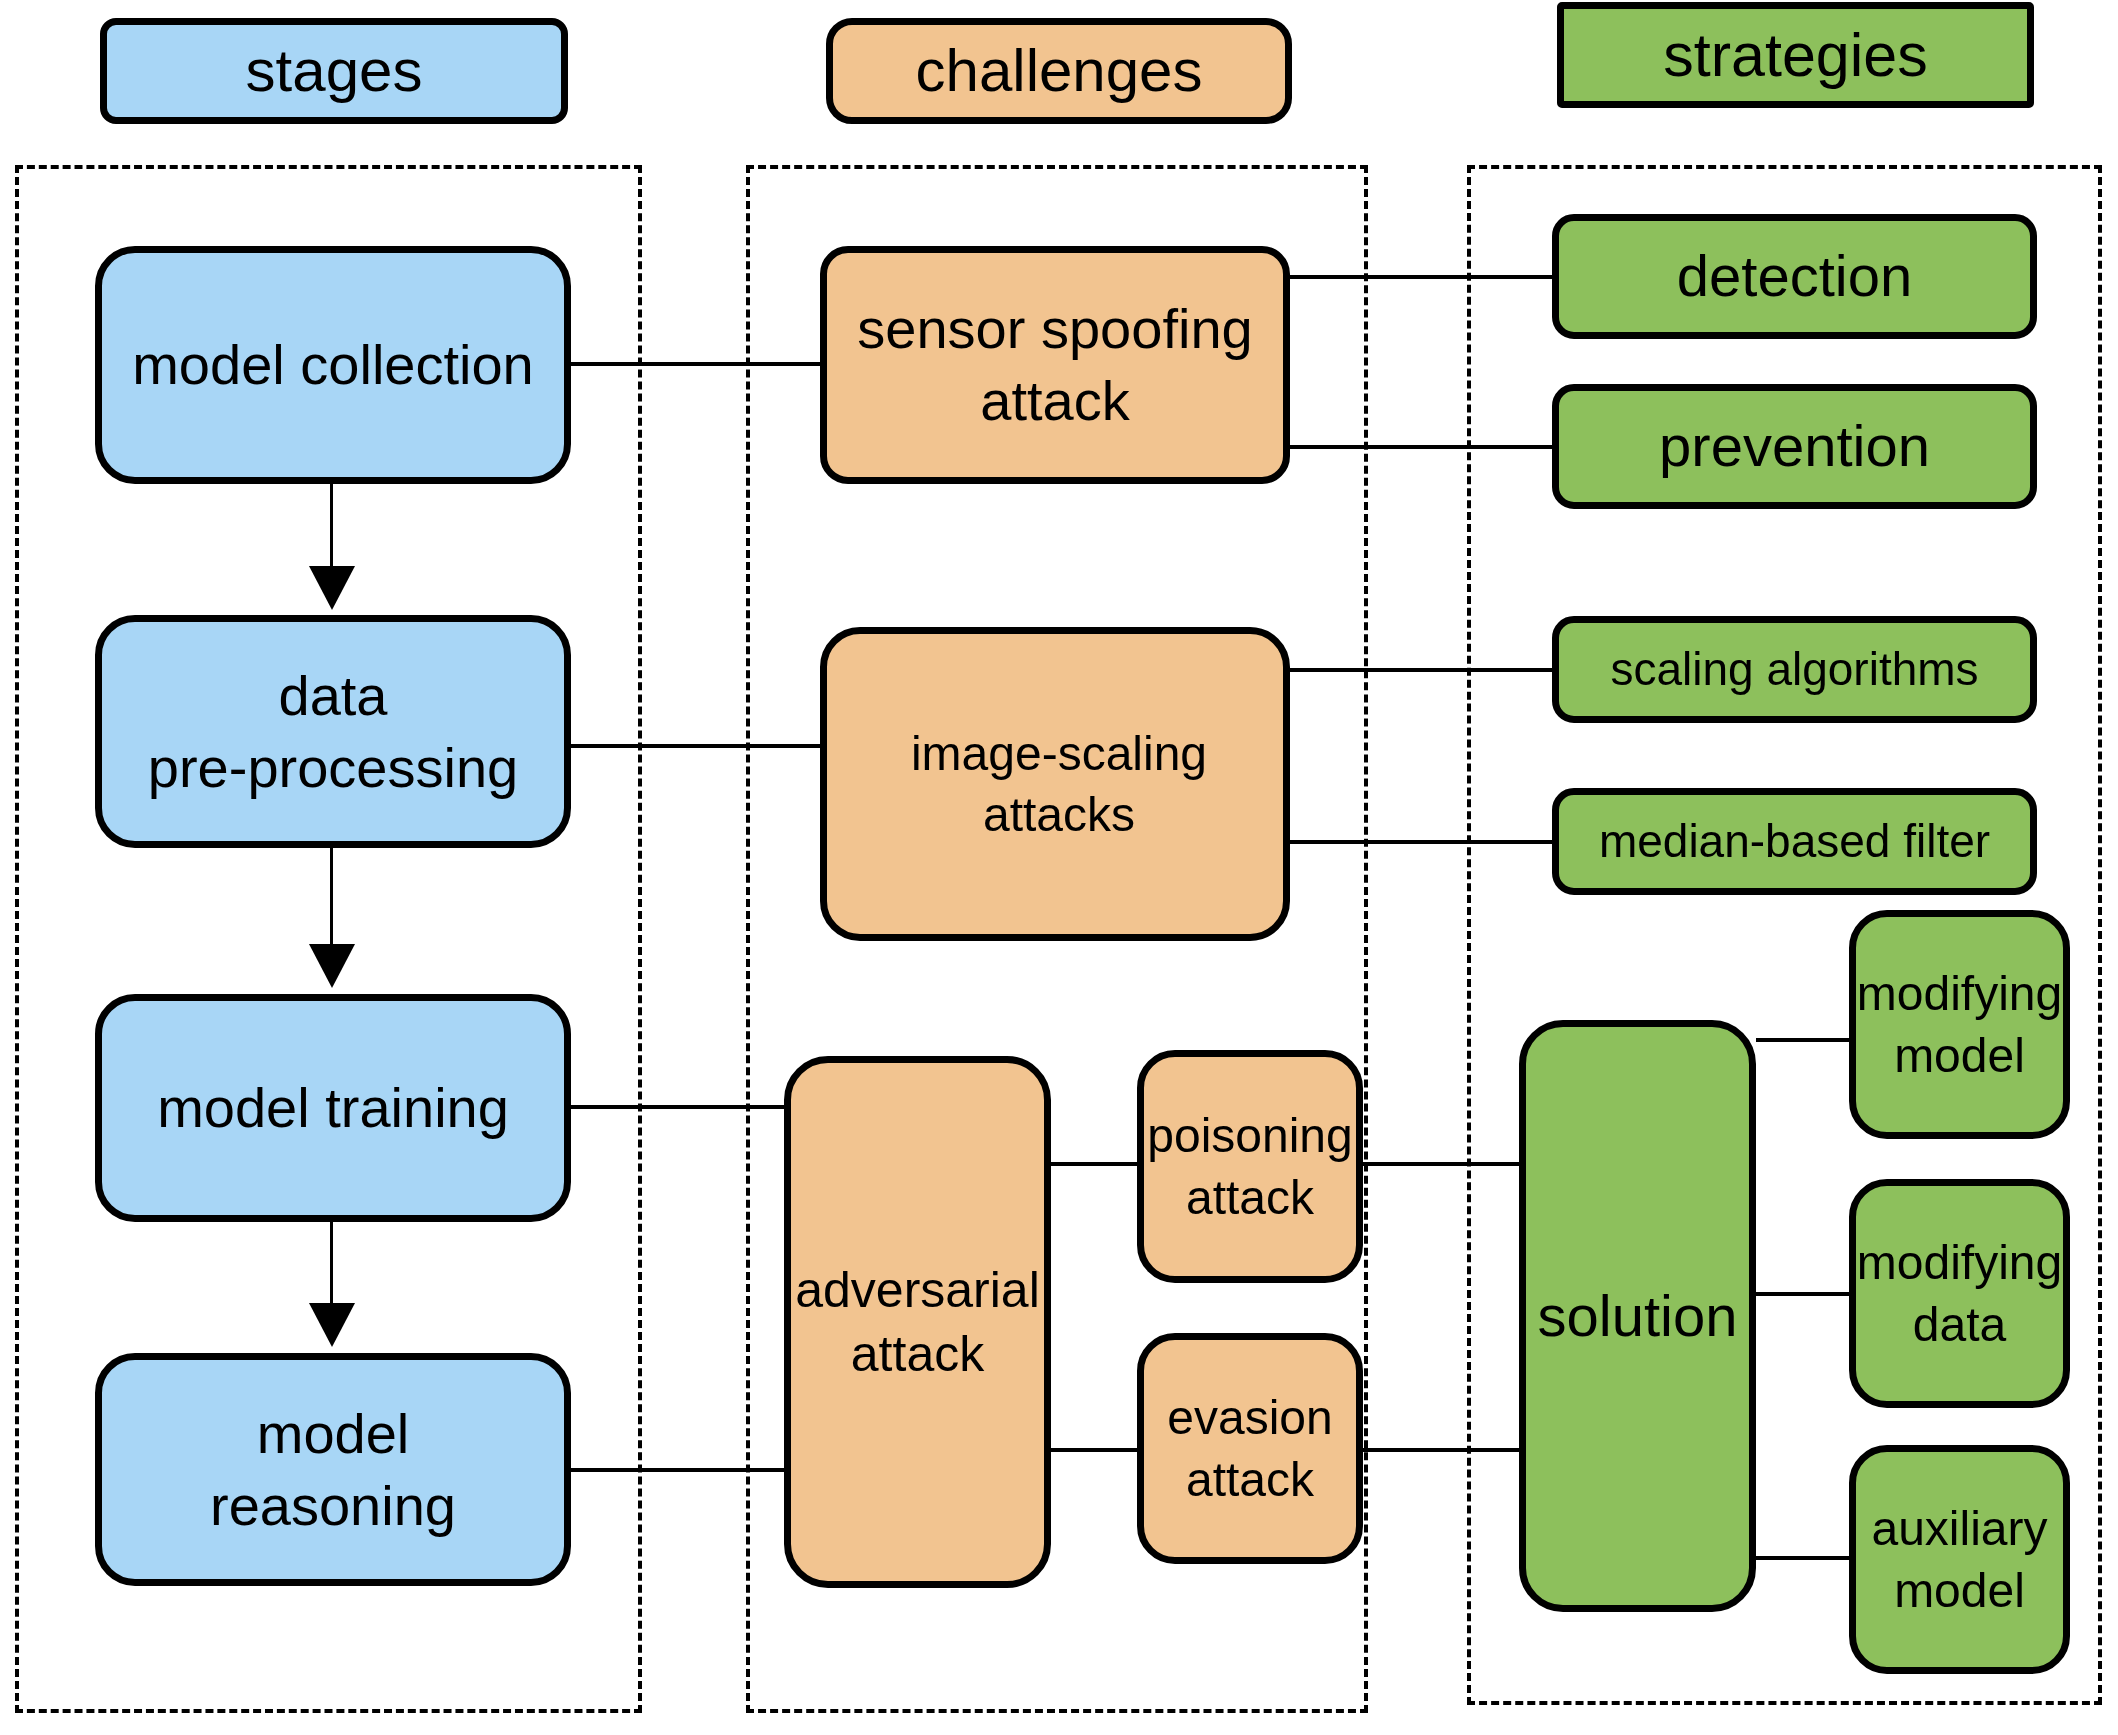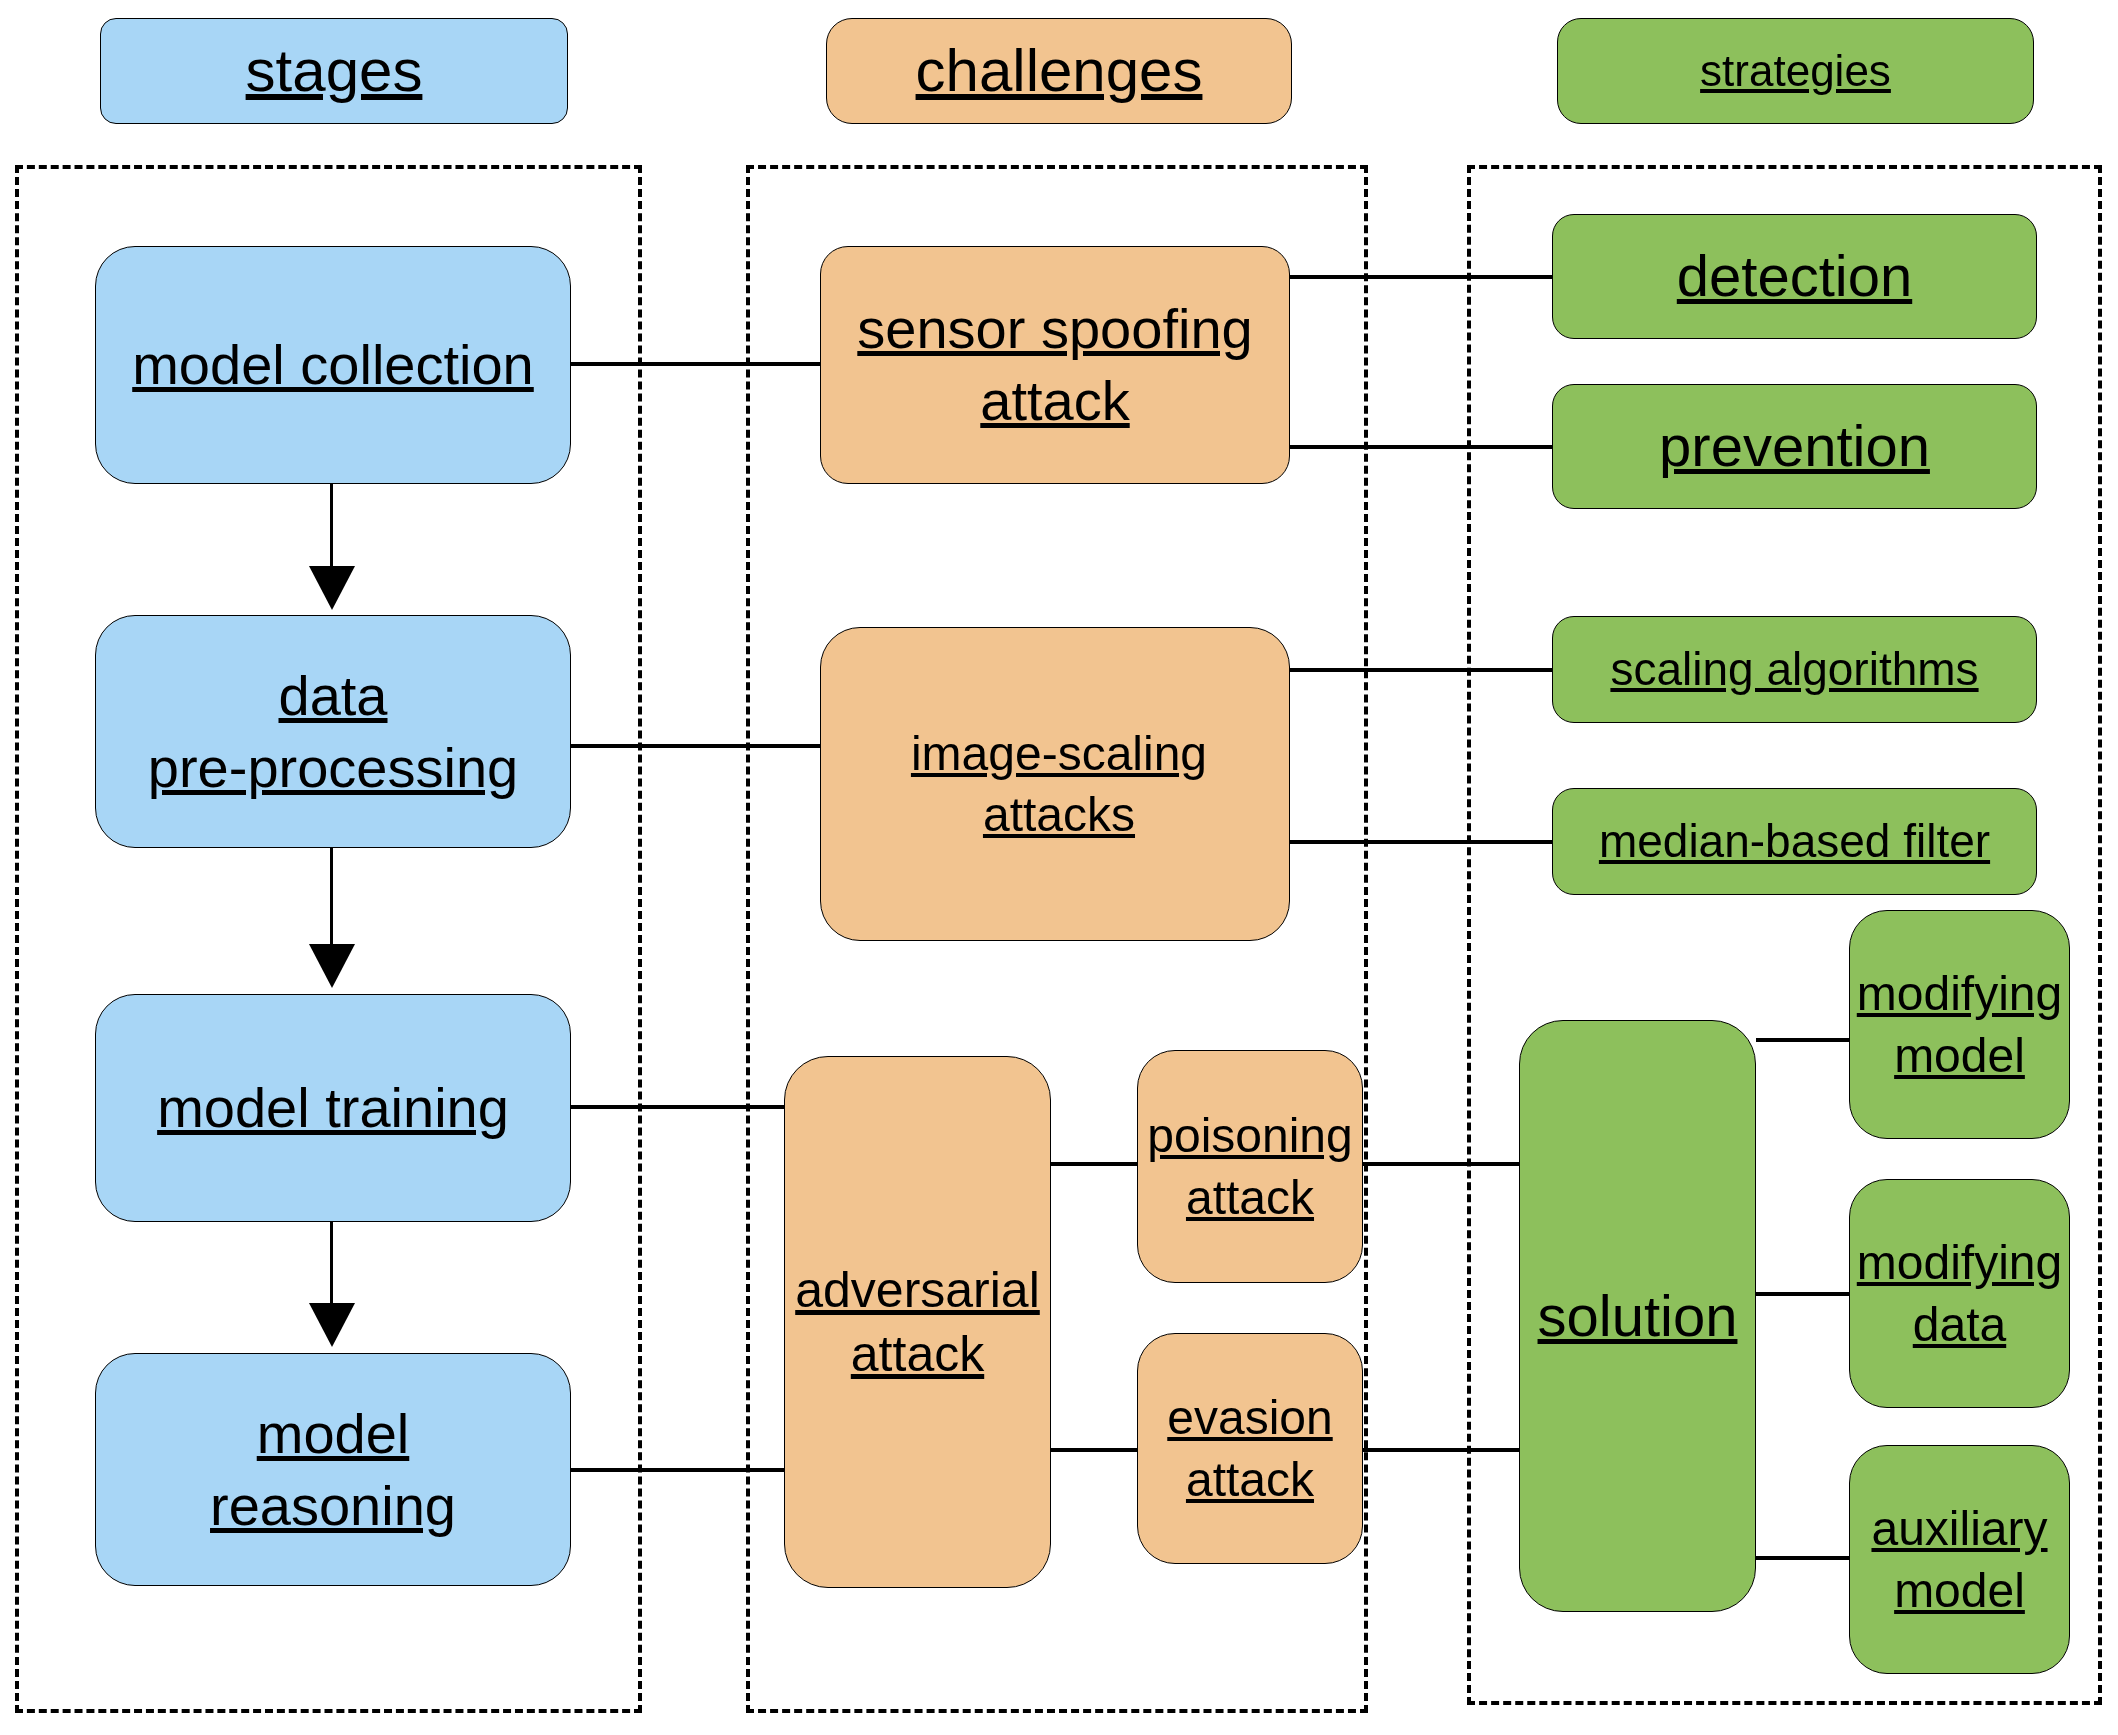--- a/index.html
+++ b/index.html
@@ -13,23 +13,22 @@
     overflow:hidden;
   }
   .box{
     position:absolute;
     display:flex;
     align-items:center;
     justify-content:center;
     text-align:center;
     white-space:pre-line;
     box-sizing:border-box;
-    border:1px solid #000000;
+    border:7px solid #000000;
     line-height:1.28;
-    text-decoration:underline;
   }
   .stage-fill{background:#a8d6f6;}
   .challenge-fill{background:#f2c490;}
   .strategy-fill{background:#8dc05c;}
   .dashed-container{
     position:absolute;
     box-sizing:border-box;
     border:4px dashed #000;
     background:transparent;
   }
@@ -43,21 +42,21 @@
     border-top:44px solid #000;
   }
 </style>
 </head>
 <body>
 
 <div id="canvas">
 
   <div class="box stage-fill" style="left:100px;top:18px;width:468px;height:106px;border-radius:16px;font-size:60px;">stages</div>
   <div class="box challenge-fill" style="left:826px;top:18px;width:466px;height:106px;border-radius:26px;font-size:60px;">challenges</div>
-  <div class="box strategy-fill" style="left:1557px;top:18px;width:477px;height:106px;border-radius:24px;font-size:44px;">strategies</div>
+  <div class="box strategy-fill" style="left:1557px;top:2px;width:477px;height:106px;border-radius:5px;font-size:61px;">strategies</div>
 
   <div class="dashed-container" style="left:15px;top:165px;width:627px;height:1548px;"></div>
   <div class="dashed-container" style="left:746px;top:165px;width:622px;height:1548px;"></div>
   <div class="dashed-container" style="left:1467px;top:165px;width:635px;height:1540px;"></div>
 
   <div class="box stage-fill" style="left:95px;top:246px;width:476px;height:238px;border-radius:40px;font-size:56px;">model collection</div>
   <div class="box stage-fill" style="left:95px;top:615px;width:476px;height:233px;border-radius:40px;font-size:56px;">data
 pre-processing</div>
   <div class="box stage-fill" style="left:95px;top:994px;width:476px;height:228px;border-radius:40px;font-size:56px;">model training</div>
   <div class="box stage-fill" style="left:95px;top:1353px;width:476px;height:233px;border-radius:40px;font-size:56px;">model

